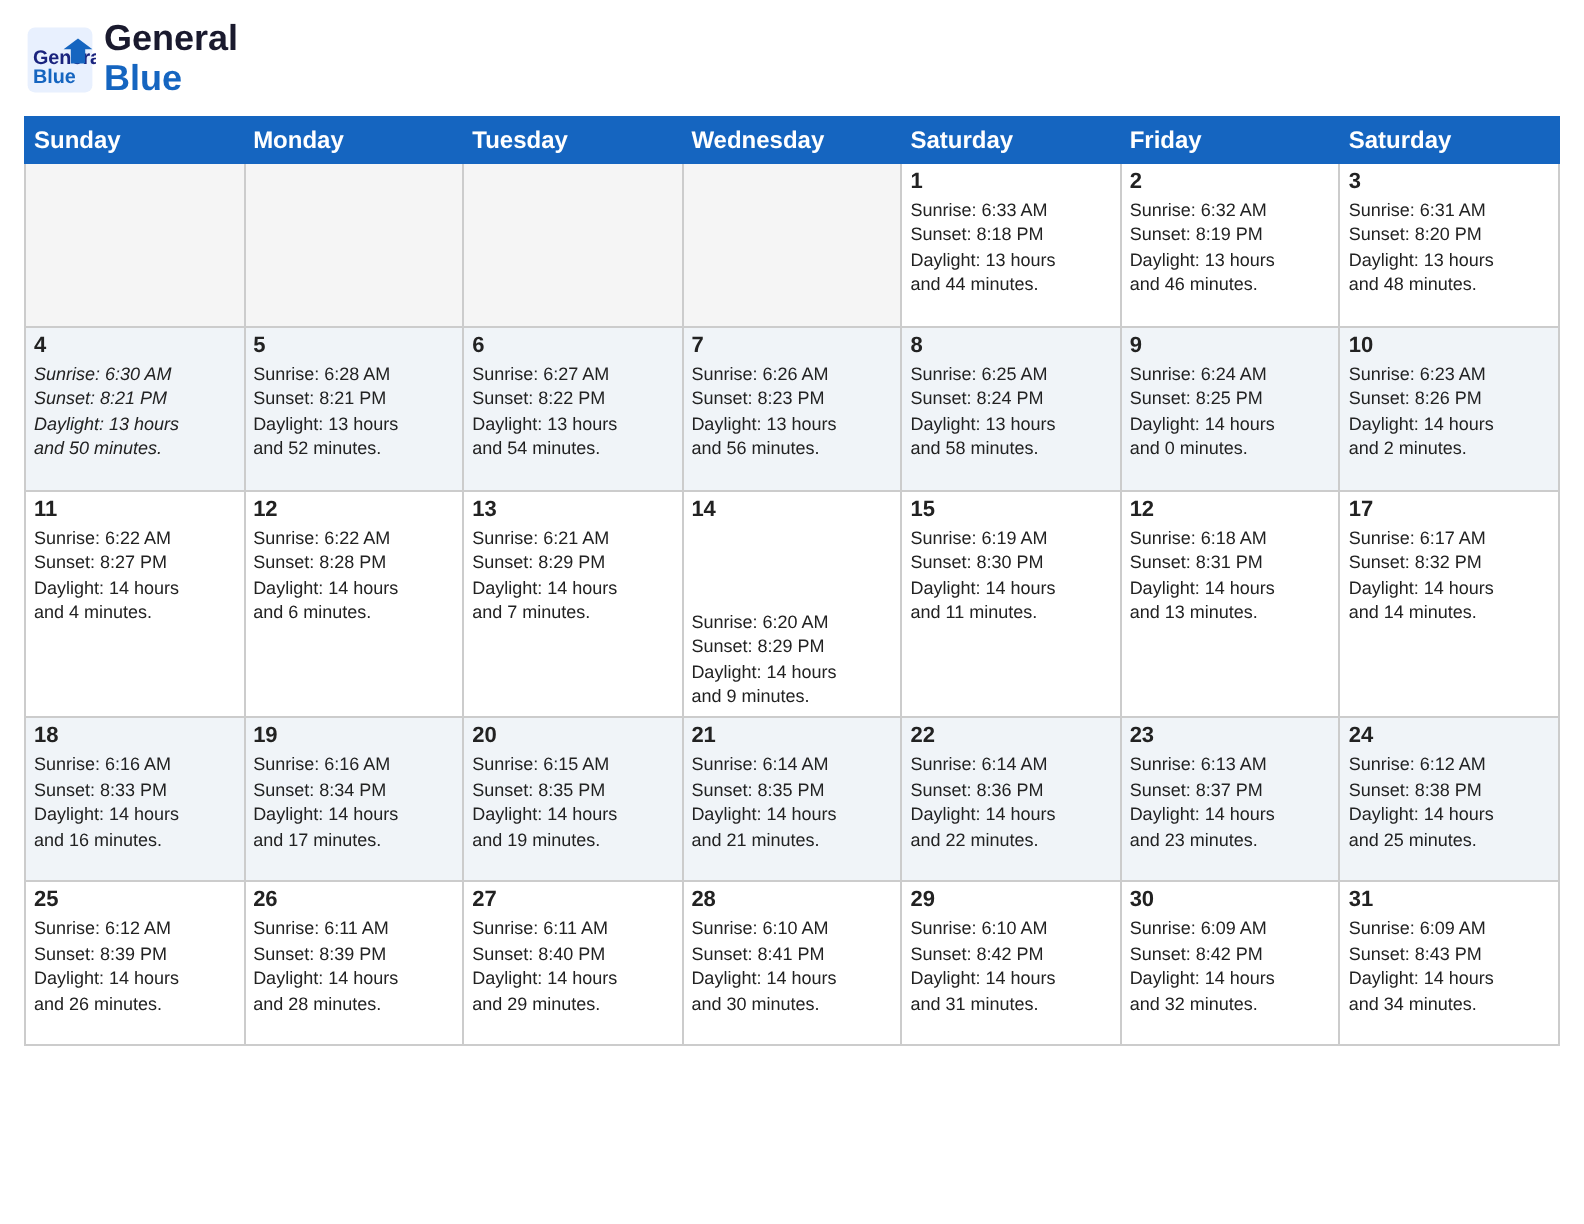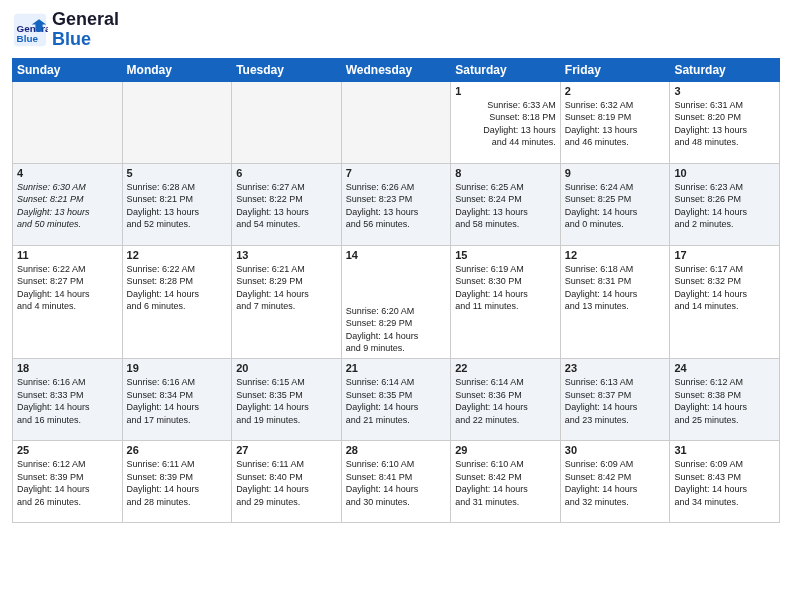--- a/index.html
+++ b/index.html
@@ -131,21 +131,21 @@
       </tr>
     </thead>
     <tbody id="calendar-body">
     <tr>
           <td class="empty"></td>
           <td class="empty"></td>
           <td class="empty"></td>
           <td class="empty"></td>
           <td>
             <span class="day-num">1</span>
-            <div class="day-info" style="white-space: pre-line; text-align: right;">Sunrise: 6:33 AM
+            <div class="day-info" style="white-space: pre-line;">Sunrise: 6:33 AM
 Sunset: 8:18 PM
 Daylight: 13 hours
 and 44 minutes.</div>
           </td>
           <td>
             <span class="day-num">2</span>
             <div class="day-info" style="white-space: pre-line;">Sunrise: 6:32 AM
 Sunset: 8:19 PM
 Daylight: 13 hours
 and 46 minutes.</div>

